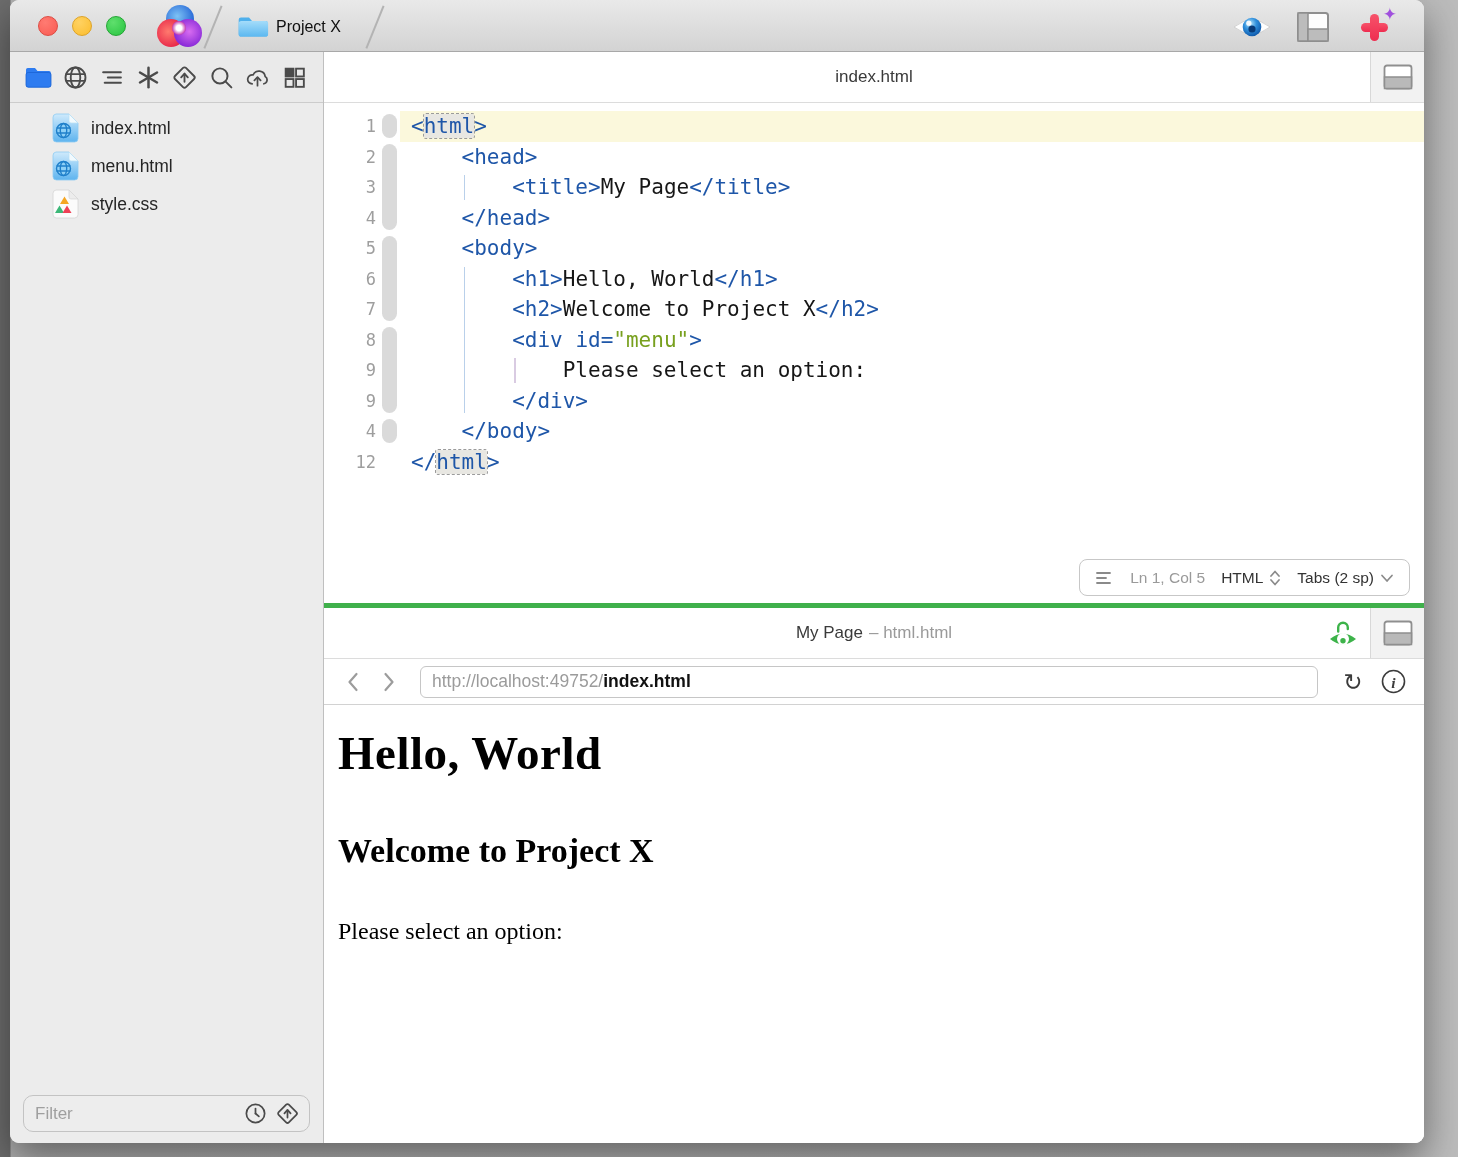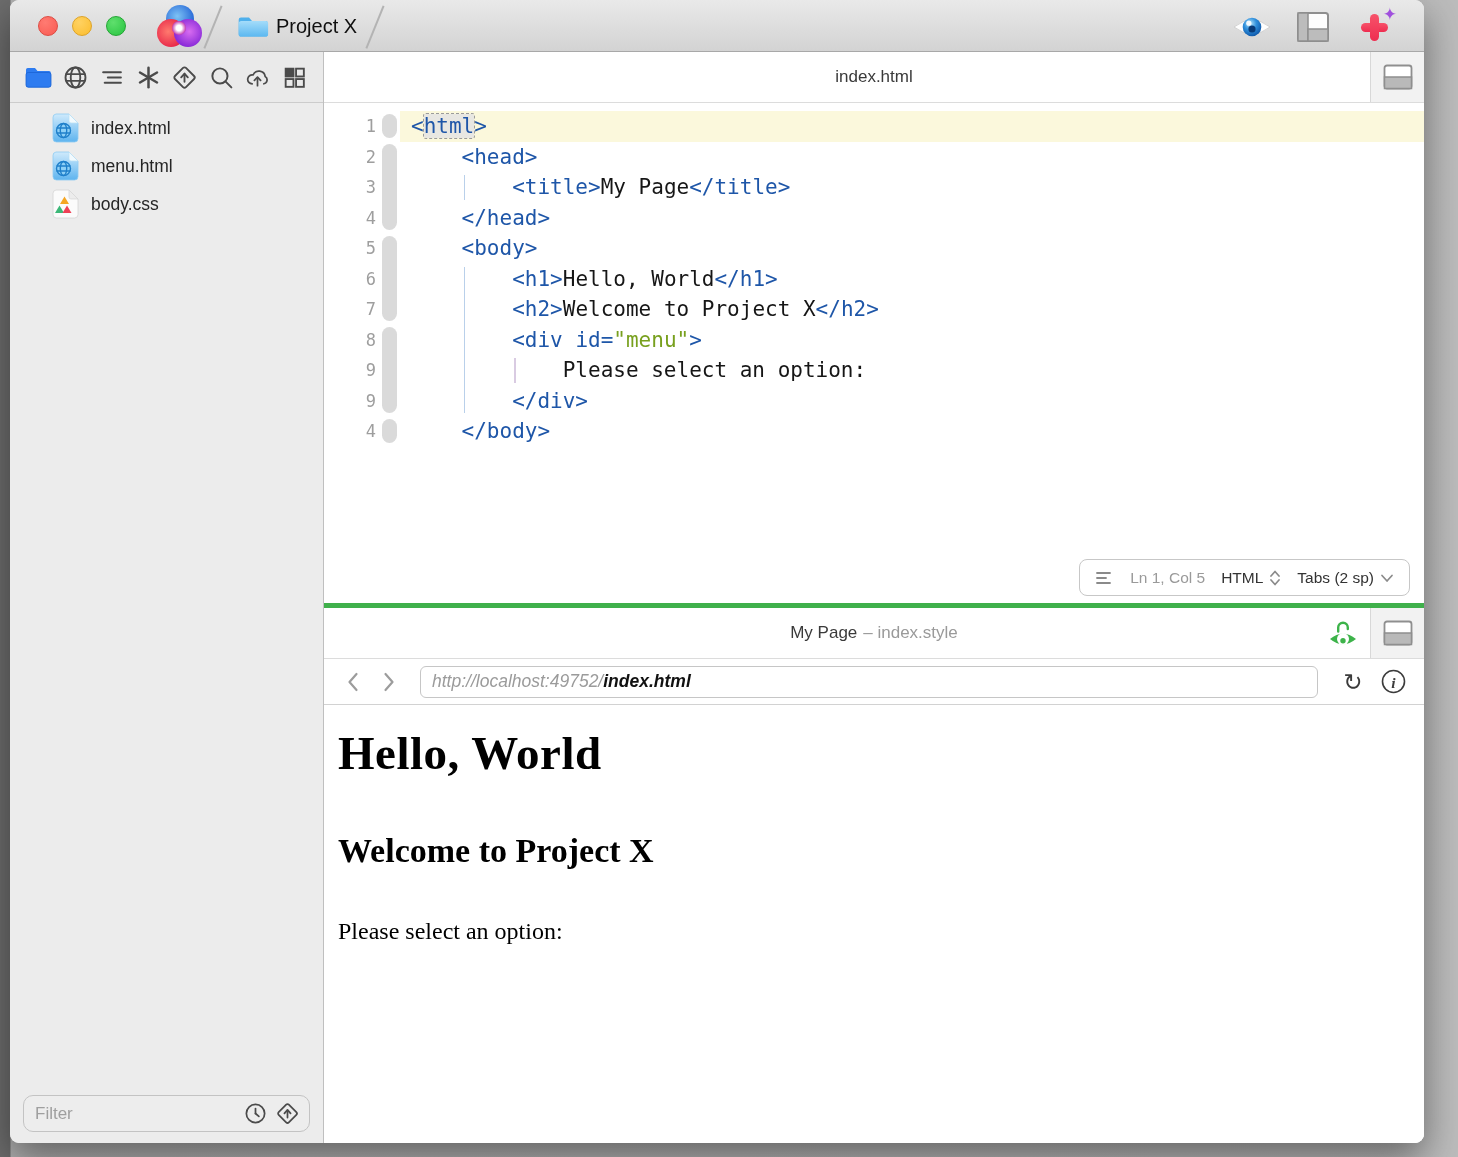--- a/index.html
+++ b/index.html
@@ -18,21 +18,21 @@
     background:linear-gradient(#e9e9e9,#d3d3d3);border-bottom:1px solid #a8a8a8;}
   .tl{position:absolute;top:16px;width:20px;height:20px;border-radius:50%;}
   .tl.red{left:28px;background:radial-gradient(circle at 35% 30%,#ff7b72,#f95a52);border:.5px solid #dd4b42;}
   .tl.yellow{left:62px;background:radial-gradient(circle at 35% 30%,#ffd262,#fbbd2e);border:.5px solid #dda327;}
   .tl.green{left:96px;background:radial-gradient(circle at 35% 30%,#5fdf6d,#28c440);border:.5px solid #23a534;}
   .app-icon{position:absolute;left:146px;top:4px;width:46px;height:46px;}
   .swirl{position:absolute;border-radius:50%;}
   .tab-slant{position:absolute;top:4px;width:1.5px;height:46px;background:#b3b3b3;transform:rotate(22deg);}
   .tab-folder{position:absolute;left:228px;top:13px;}
   .tab-title{position:absolute;left:266px;top:0;height:52px;line-height:53px;
-    font-size:20px;font-weight:500;color:#101010;}
+    font-size:16px;font-weight:500;color:#101010;}
   .tbar-btn{position:absolute;top:10px;height:34px;display:flex;align-items:center;justify-content:center;}
   .btn-eye{right:152px;width:40px;}
   .btn-layout{right:92px;width:38px;}
   .btn-plus{right:26px;width:44px;}
   .plus-wrap{position:relative;width:34px;height:34px;}
   .plus-bar{position:absolute;background:linear-gradient(#f7536a,#ee2d50);border-radius:4.5px;}
   .plus-bar.h{left:2px;top:13px;width:27px;height:9px;}
   .plus-bar.v{left:11px;top:4px;width:9px;height:27px;}
   .plus-spark{position:absolute;right:-4px;top:-6px;color:#a050dd;font-size:17px;}
   
@@ -81,21 +81,21 @@
     display:flex;align-items:center;gap:16px;padding:0 15px;font-family:"Liberation Sans",sans-serif;}
   .status-pos{font-size:15.5px;color:#9a9a9a;}
   .status-item{display:flex;align-items:center;gap:6px;font-size:15.5px;color:#333;}
   
   .splitter{height:5px;flex:0 0 5px;background:var(--accent-green);}
   
   .ptoolbar{height:46px;flex:0 0 46px;border-bottom:1px solid #d2d2d2;background:#fff;
     display:flex;align-items:center;padding:0 16px;gap:10px;}
   .nav-btn{width:26px;height:30px;display:flex;align-items:center;justify-content:center;}
   .url-field{flex:1;height:32px;border:1px solid #c6c6c6;border-radius:6px;margin:0 10px 0 8px;
-    display:flex;align-items:center;padding:0 11px;font-size:17.5px;white-space:nowrap;overflow:hidden;font-style:italic;}
+    display:flex;align-items:center;padding:0 11px;font-size:17.5px;white-space:nowrap;overflow:hidden;}
   .url-prefix{color:#9b9b9b;}
   .url-file{color:#111;font-weight:600;}
   .icon-btn{width:30px;height:30px;display:flex;align-items:center;justify-content:center;}
   .refresh-glyph{font-size:23px;color:#3c3c3c;font-family:"DejaVu Sans",sans-serif;}
   .pcontent{flex:1;background:#fff;padding:0 20px 0 14px;font-family:"Liberation Serif",serif;color:#000;overflow:hidden;}
   .pcontent h1{font-size:47px;font-weight:bold;margin:21px 0 0 0;letter-spacing:.5px;}
   .pcontent h2{font-size:34px;font-weight:bold;margin:52px 0 0 0;}
   .pcontent p{font-size:24px;margin:48px 0 0 0;}
   svg{display:block;}
 </style>
@@ -274,21 +274,21 @@
           <div class="file-row">
             <span>
               <svg width="27" height="30" viewBox="0 0 27 30">
     <path d="M4 1h13l9 9v15.5A3.5 3.5 0 0 1 22.5 29h-18A3.5 3.5 0 0 1 1 25.5v-21A3.5 3.5 0 0 1 4 1z" fill="#fbfbfb" stroke="#d5d5d5" stroke-width=".8"></path>
     <path d="M17 1l9 9h-7a2 2 0 0 1-2-2z" fill="#ececec" stroke="#d5d5d5" stroke-width=".7"></path>
     <polygon points="12.5,7.5 17,15 8,15" fill="#f5a623"></polygon>
     <polygon points="7.5,16.5 12,24 3,24" fill="#3cb878"></polygon>
     <polygon points="15,16.5 19.5,24 10.5,24" fill="#ef4056"></polygon>
   </svg>
             </span>
-            <span>body.css</span>
+            <span>style.css</span>
           </div>
         </div>
       <div class="side-spacer"></div>
 
       <div class="filter-bar">
         <div class="filter-field">
           <input type="text" placeholder="Filter" style="">
           <div class="filter-icons">
             <span>
               <svg width="25" height="25" viewBox="0 0 26 26" fill="none" stroke="#4b4b4b" stroke-width="1.8" stroke-linecap="round">
@@ -371,20 +371,24 @@
               <div class="line-num">9</div>
               <div class="line-code"><span class="seg-plain">            </span><span class="seg-plain">Please select an option:</span></div>
             </div>
             <div class="code-row">
               <div class="line-num">9</div>
               <div class="line-code"><span class="seg-plain">        </span><span class="seg-tag">&lt;/div&gt;</span></div>
             </div>
             <div class="code-row">
               <div class="line-num">4</div>
               <div class="line-code"><span class="seg-plain">    </span><span class="seg-tag">&lt;/body&gt;</span></div>
+            </div>
+            <div class="code-row">
+              <div class="line-num">12</div>
+              <div class="line-code"><span class="seg-tag">&lt;/</span><span class="seg-tag tagbox">html</span><span class="seg-tag">&gt;</span></div>
             </div>
           </div>
 
         <div class="statusbar">
           <span>
             <svg width="19" height="16" viewBox="0 0 19 16" fill="none" stroke="#8a8a8a" stroke-width="1.8" stroke-linecap="round">
               <line x1="2" y1="3" x2="15" y2="3"></line>
                 <line x1="2" y1="8" x2="11" y2="8"></line>
                 <line x1="2" y1="13" x2="15" y2="13"></line>
             </svg>
@@ -403,21 +407,21 @@
               <polyline points="2,2.5 7,8 12,2.5"></polyline>
             </svg>
           </span>
         </div>
       </div>
 
       <div class="splitter"></div>
 
       <div class="pane-header">
         <div class="pane-title">
-          <span style="color:#3a3a3a;">My Page</span><span class="ptitle-sec">– index.style</span>
+          <span style="color:#3a3a3a;">My Page</span><span class="ptitle-sec">– html.html</span>
         </div>
         <div class="lockeye">
           <svg width="30" height="31" viewBox="0 0 30 31" fill="none">
             <path d="M10.2 13.5V9.6a4.8 4.8 0 0 1 9.6 0v1.4" stroke="#3db34a" stroke-width="2.4" stroke-linecap="round"></path>
             <path d="M2 21 Q15 10.5 28 21 Q15 31.5 2 21 Z" fill="#3db34a"></path>
             <circle cx="15" cy="21" r="6" fill="#fff"></circle>
             <circle cx="15" cy="22.7" r="2.7" fill="#3db34a"></circle>
           </svg>
         </div>
         <div class="split-btn">

